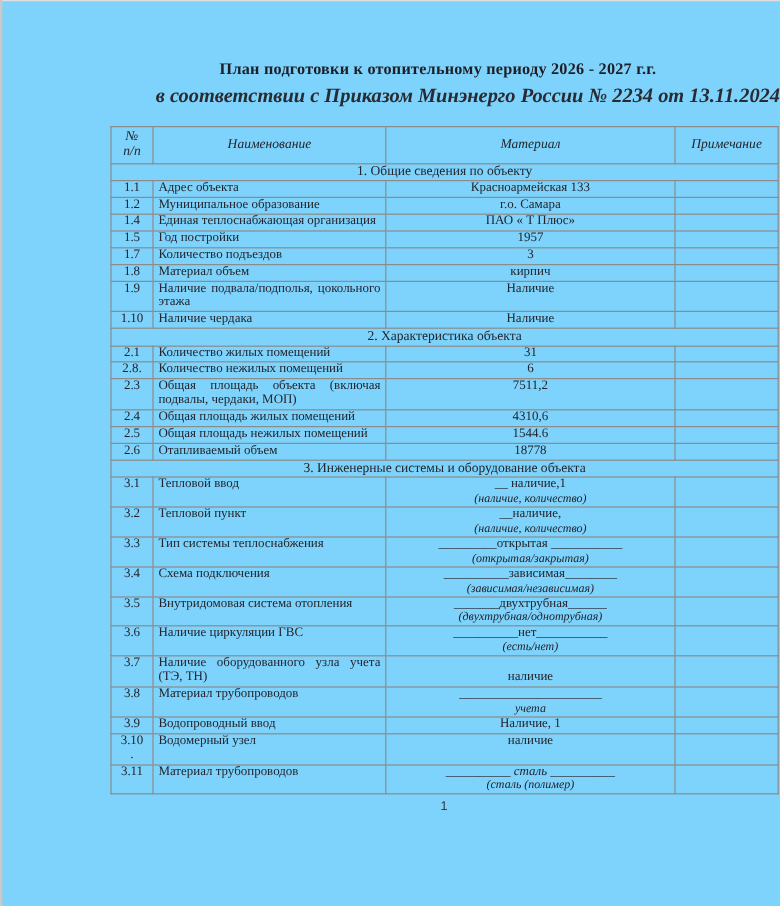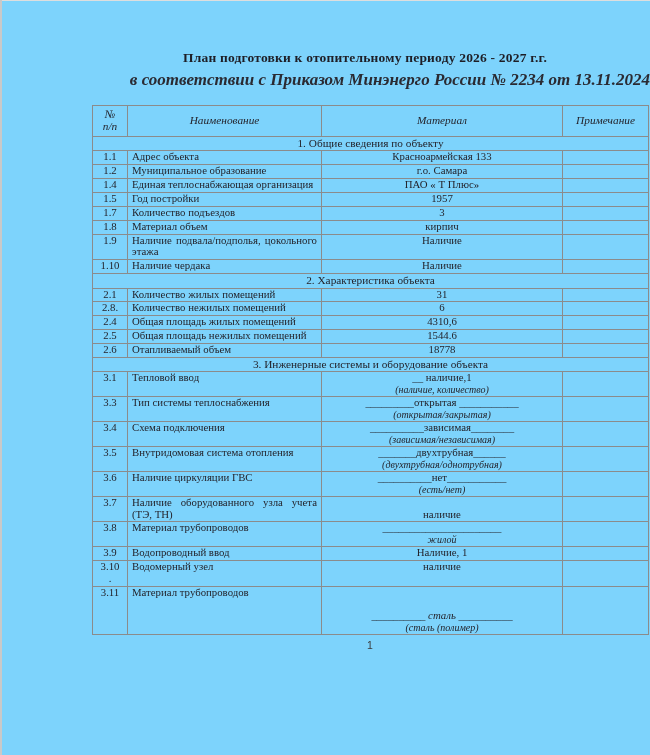--- a/index.html
+++ b/index.html
@@ -63,21 +63,21 @@
     text-align:center;
     font-weight:normal;
     font-size:11.3px;
     padding:0 2px 1px;
   }
   td.cell-num  { text-align:center; white-space:pre-line; }
   td.cell-name { text-align:justify; }
   td.cell-desc { text-align:center; }
   td.cell-note {}
   .val  { white-space:pre-line; }
-  .val.it { font-style:italic;margin-top:23px; }
+  .val.it { font-style:italic; }
   .hint { font-style:italic; font-size:10px; line-height:1.1; text-align:center; }
   .pagenum {
     width:556px; margin:4px 0 0 52px;
     text-align:center;
     font-family:"Liberation Sans", sans-serif;
     font-size:10.5px;
     color:#3a3a3a;
   }
 </style>
 </head>
@@ -184,20 +184,28 @@
         </tr>
         <tr>
           <td class="cell-num">2.8.</td>
           <td class="cell-name">Количество нежилых помещений</td>
           <td class="cell-desc">
             <div class="val">6</div>
           </td>
           <td class="cell-note"></td>
         </tr>
         <tr>
+          <td class="cell-num">2.3</td>
+          <td class="cell-name">Общая площадь объекта (включая подвалы, чердаки, МОП)</td>
+          <td class="cell-desc">
+            <div class="val">7511,2</div>
+          </td>
+          <td class="cell-note"></td>
+        </tr>
+        <tr>
           <td class="cell-num">2.4</td>
           <td class="cell-name">Общая площадь жилых помещений</td>
           <td class="cell-desc">
             <div class="val">4310,6</div>
           </td>
           <td class="cell-note"></td>
         </tr>
         <tr>
           <td class="cell-num">2.5</td>
           <td class="cell-name">Общая площадь нежилых помещений</td>
@@ -220,20 +228,29 @@
         <tr>
           <td class="cell-num">3.1</td>
           <td class="cell-name">Тепловой ввод</td>
           <td class="cell-desc">
             <div class="val">__ наличие,1</div>
             <div class="hint">(наличие, количество)</div>
           </td>
           <td class="cell-note"></td>
         </tr>
         <tr>
+          <td class="cell-num">3.2</td>
+          <td class="cell-name">Тепловой пункт</td>
+          <td class="cell-desc">
+            <div class="val">__наличие,</div>
+            <div class="hint">(наличие, количество)</div>
+          </td>
+          <td class="cell-note"></td>
+        </tr>
+        <tr>
           <td class="cell-num">3.3</td>
           <td class="cell-name">Тип системы теплоснабжения</td>
           <td class="cell-desc">
             <div class="val">_________открытая ___________</div>
             <div class="hint">(открытая/закрытая)</div>
           </td>
           <td class="cell-note"></td>
         </tr>
         <tr>
           <td class="cell-num">3.4</td>
@@ -269,21 +286,21 @@
             <div class="val">
 наличие</div>
           </td>
           <td class="cell-note"></td>
         </tr>
         <tr>
           <td class="cell-num">3.8</td>
           <td class="cell-name">Материал трубопроводов</td>
           <td class="cell-desc">
             <div class="val">______________________</div>
-            <div class="hint">жилой</div>
+            <div class="hint">учета</div>
           </td>
           <td class="cell-note"></td>
         </tr>
         <tr>
           <td class="cell-num">3.9</td>
           <td class="cell-name">Водопроводный ввод</td>
           <td class="cell-desc">
             <div class="val">Наличие, 1</div>
           </td>
           <td class="cell-note"></td>

